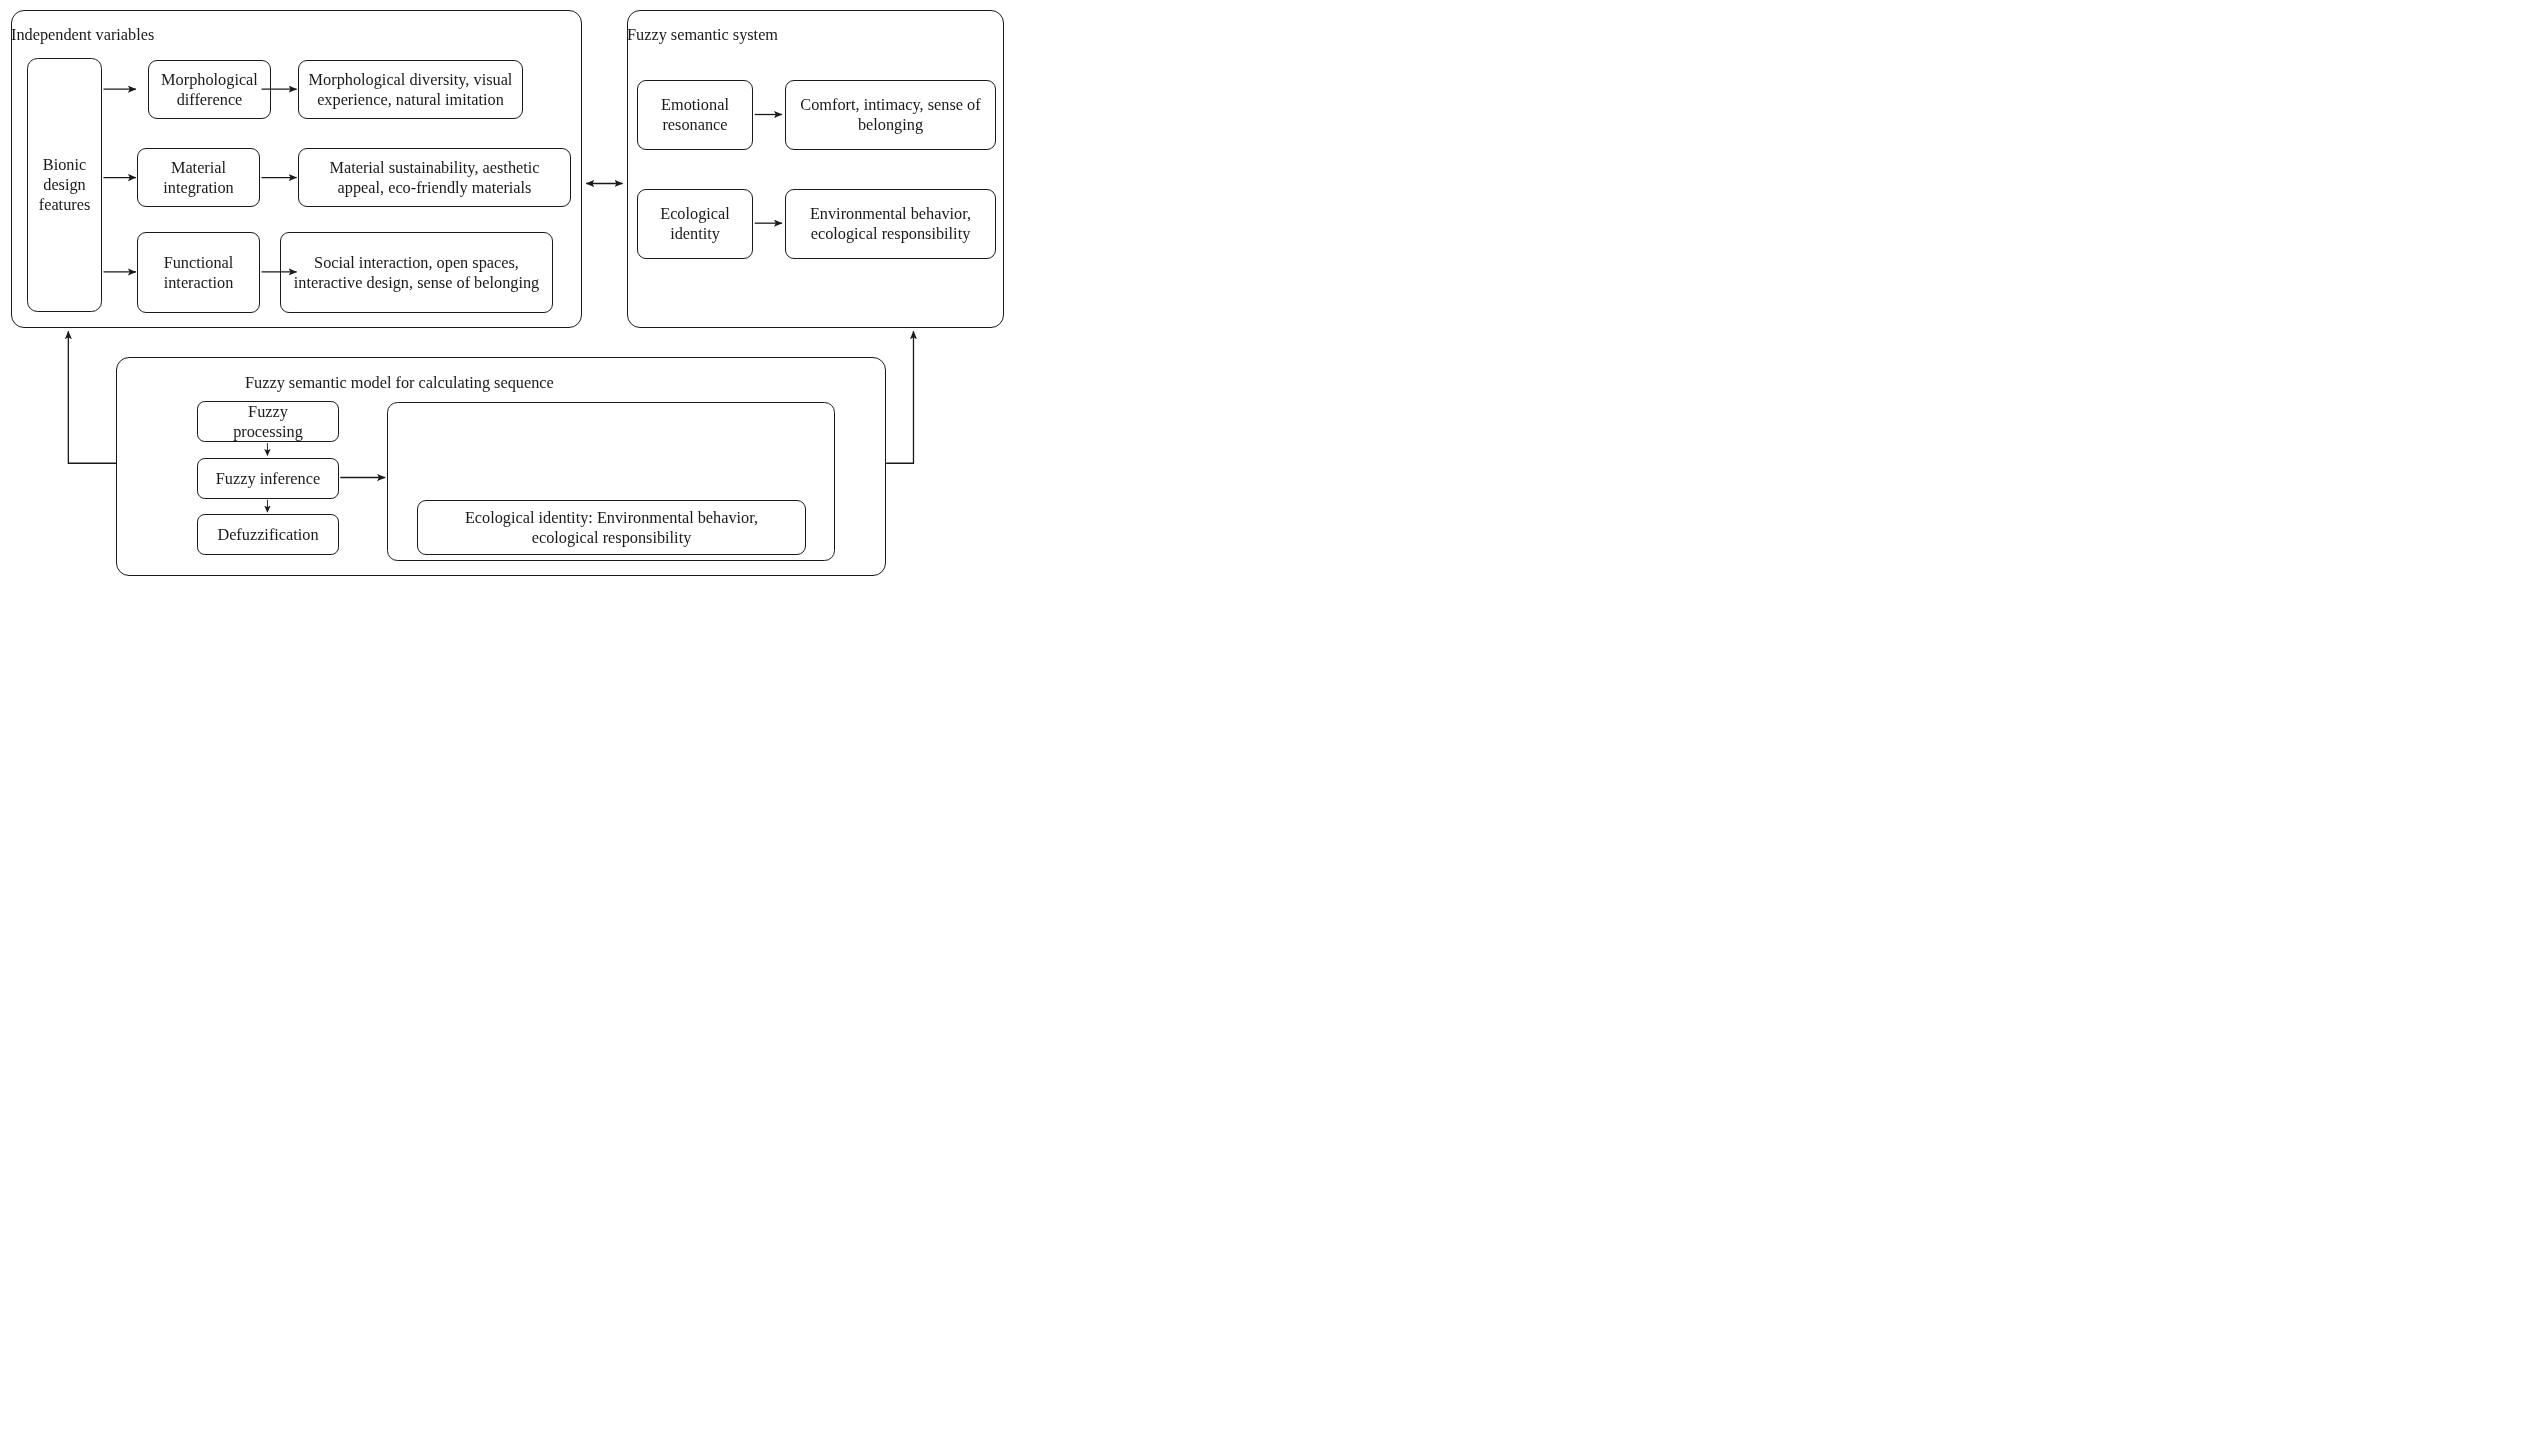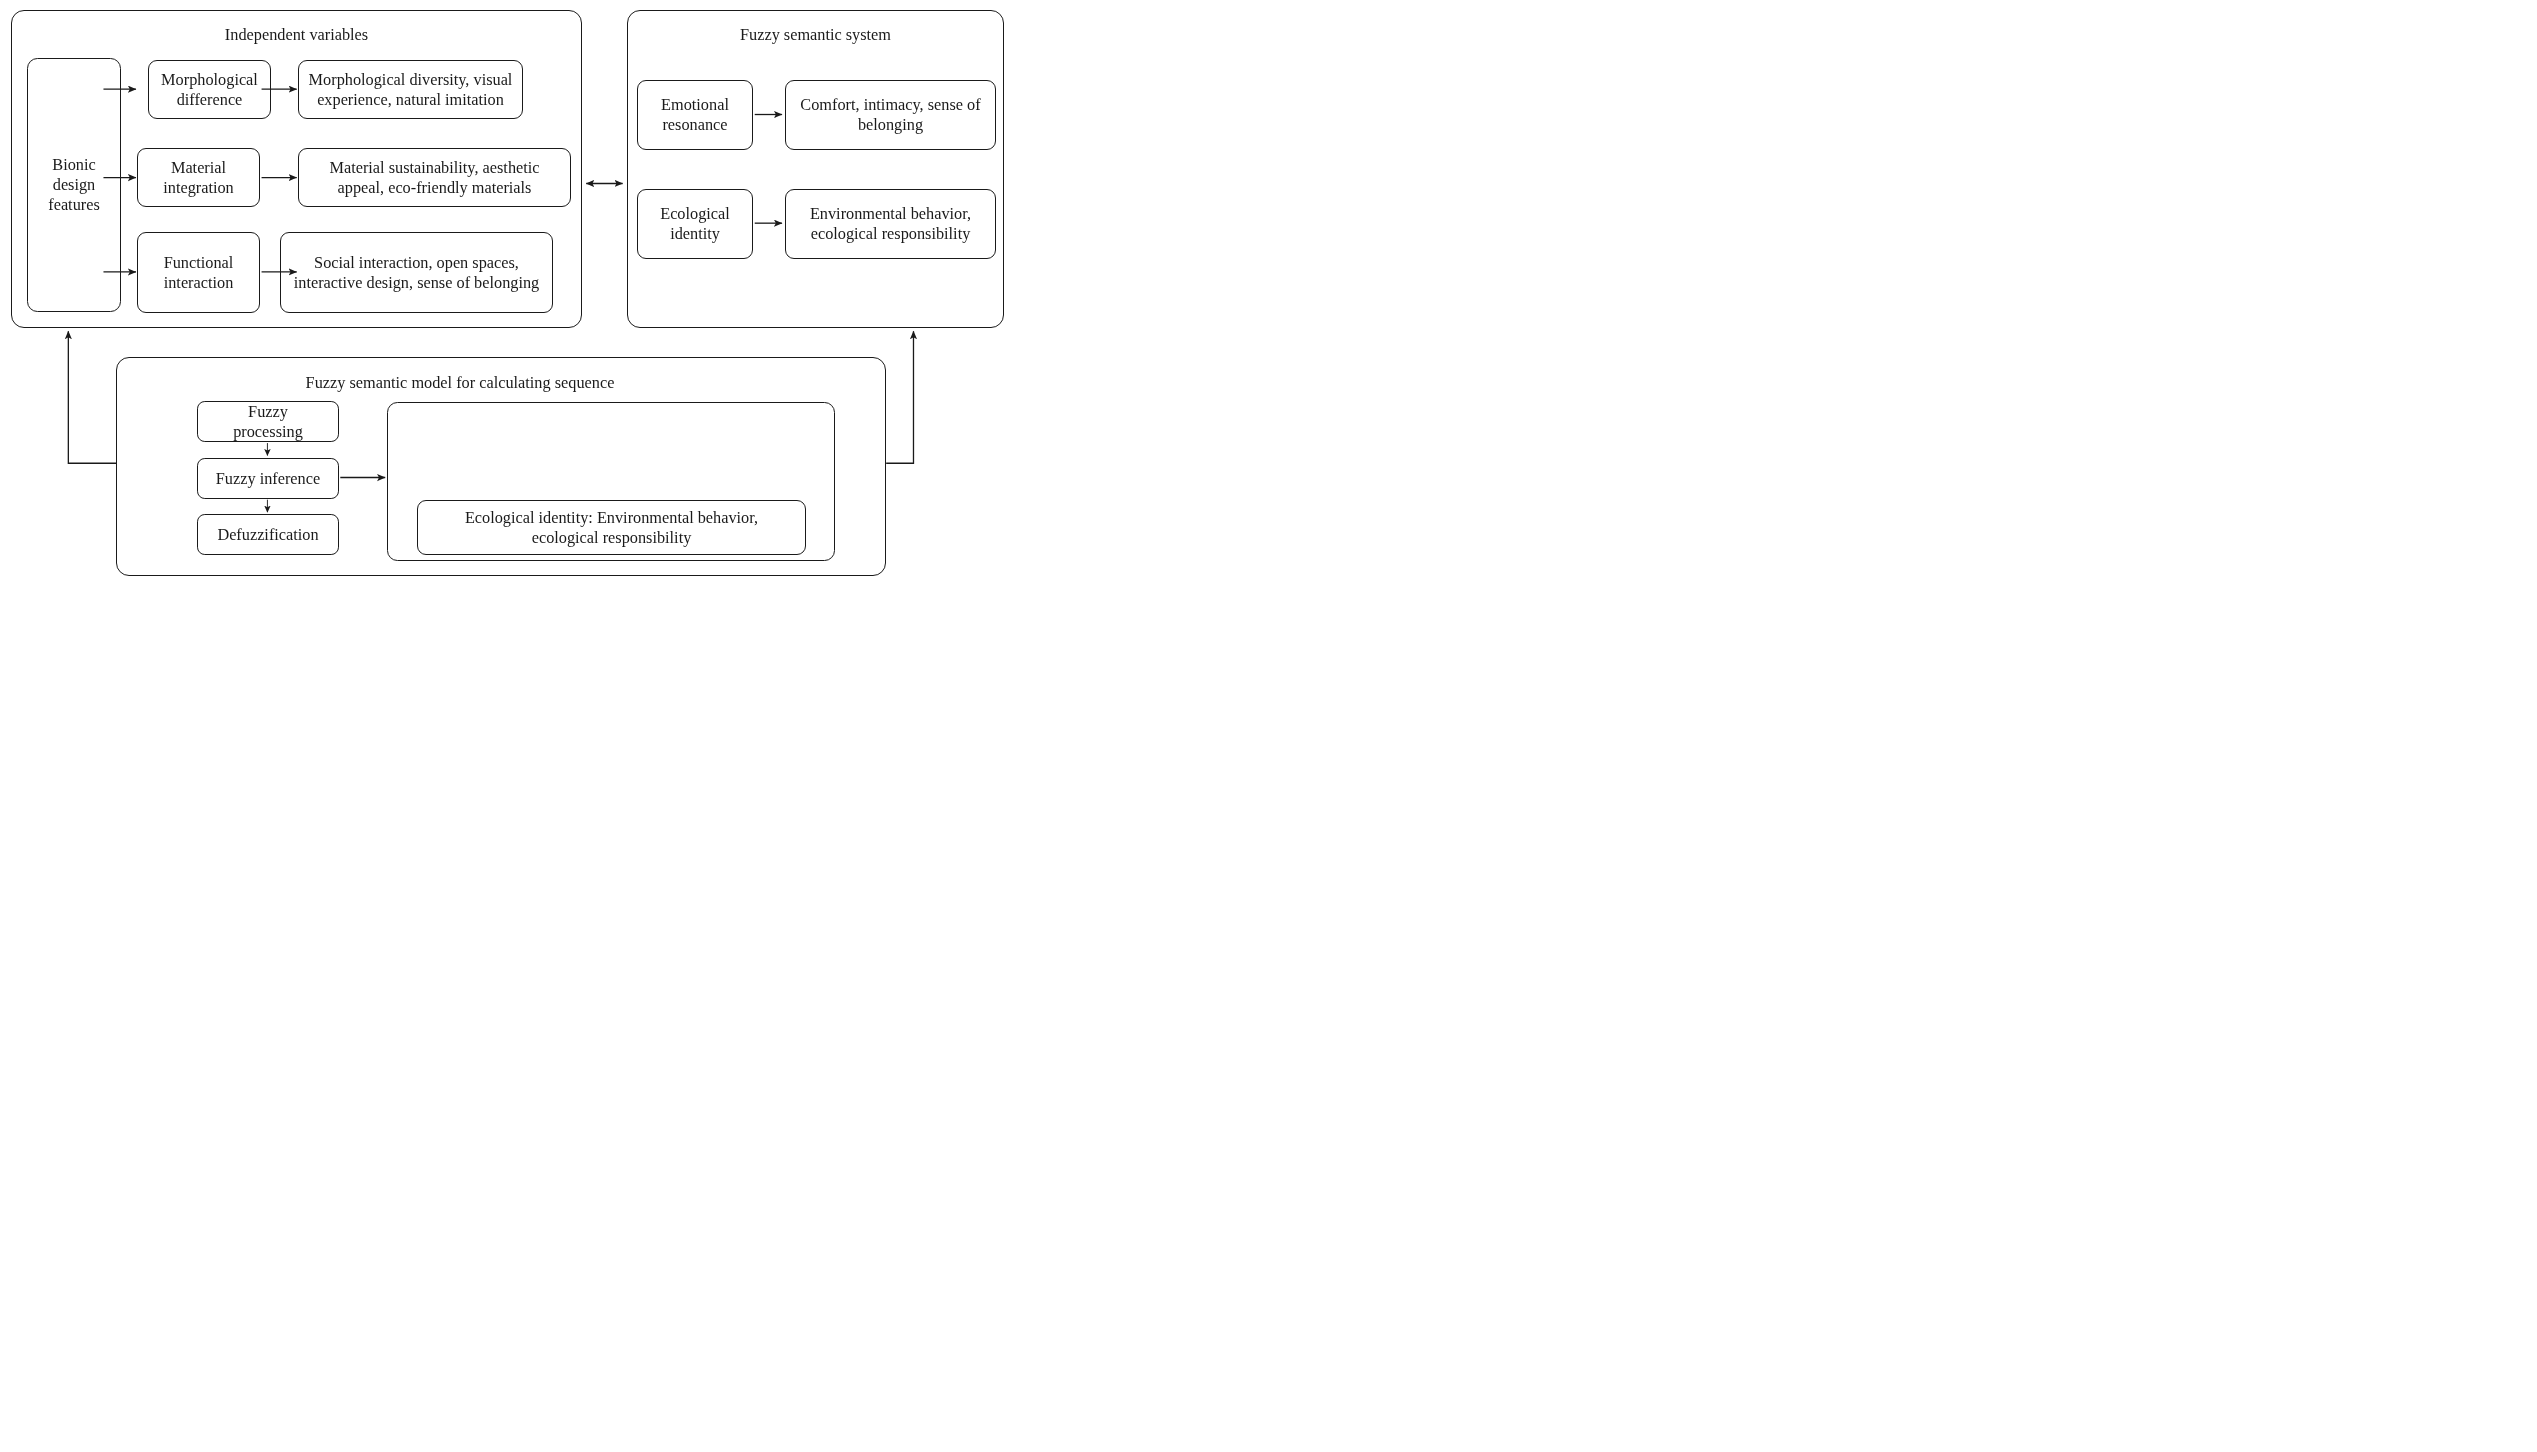--- a/index.html
+++ b/index.html
@@ -9,32 +9,32 @@
     font-family:"Liberation Serif", serif; color:var(--ink);
     font-size:16.3px; line-height:1.22; overflow:hidden;
   }
   .box {
     position:absolute; box-sizing:border-box; background:var(--bg);
     border:1.3px solid var(--ink); display:flex; align-items:center;
     justify-content:center; text-align:center;
   }
   .panel { border-radius:13px; }
   .rbox  { border-radius:9px; border-width:1.6px; }
-  .title { position:absolute; text-align:center; white-space:nowrap; }
+  .title { position:absolute; text-align:left; white-space:nowrap; }
   svg.arrows { position:absolute; left:0; top:0; pointer-events:none; }
 </style>
 </head>
 <body>
 
 <div class="stage">
 
   <div class="box panel" style="left:11px; top:9.8px; width:571px; height:318px;"></div>
   <div class="title" style="left:11px; top:25px; width:571px;">Independent variables</div>
 
-  <div class="box rbox" style="left:27px; top:58px; width:94px; height:254px; border-radius:10.4px; padding:0 3.9px;">
+  <div class="box rbox" style="left:27px; top:58px; width:75px; height:254px; border-radius:10.4px; padding:0 3.9px;">
     <span>Bionic design features</span>
   </div>
 
   <div class="box rbox" style="left:148px; top:60px; width:123px; height:59px; padding:0 5.2px;">
     <span>Morphological difference</span>
   </div>
   <div class="box rbox" style="left:298px; top:60px; width:225px; height:59px; padding:0 5.2px;">
     <span>Morphological diversity, visual experience, natural imitation</span>
   </div>
 

